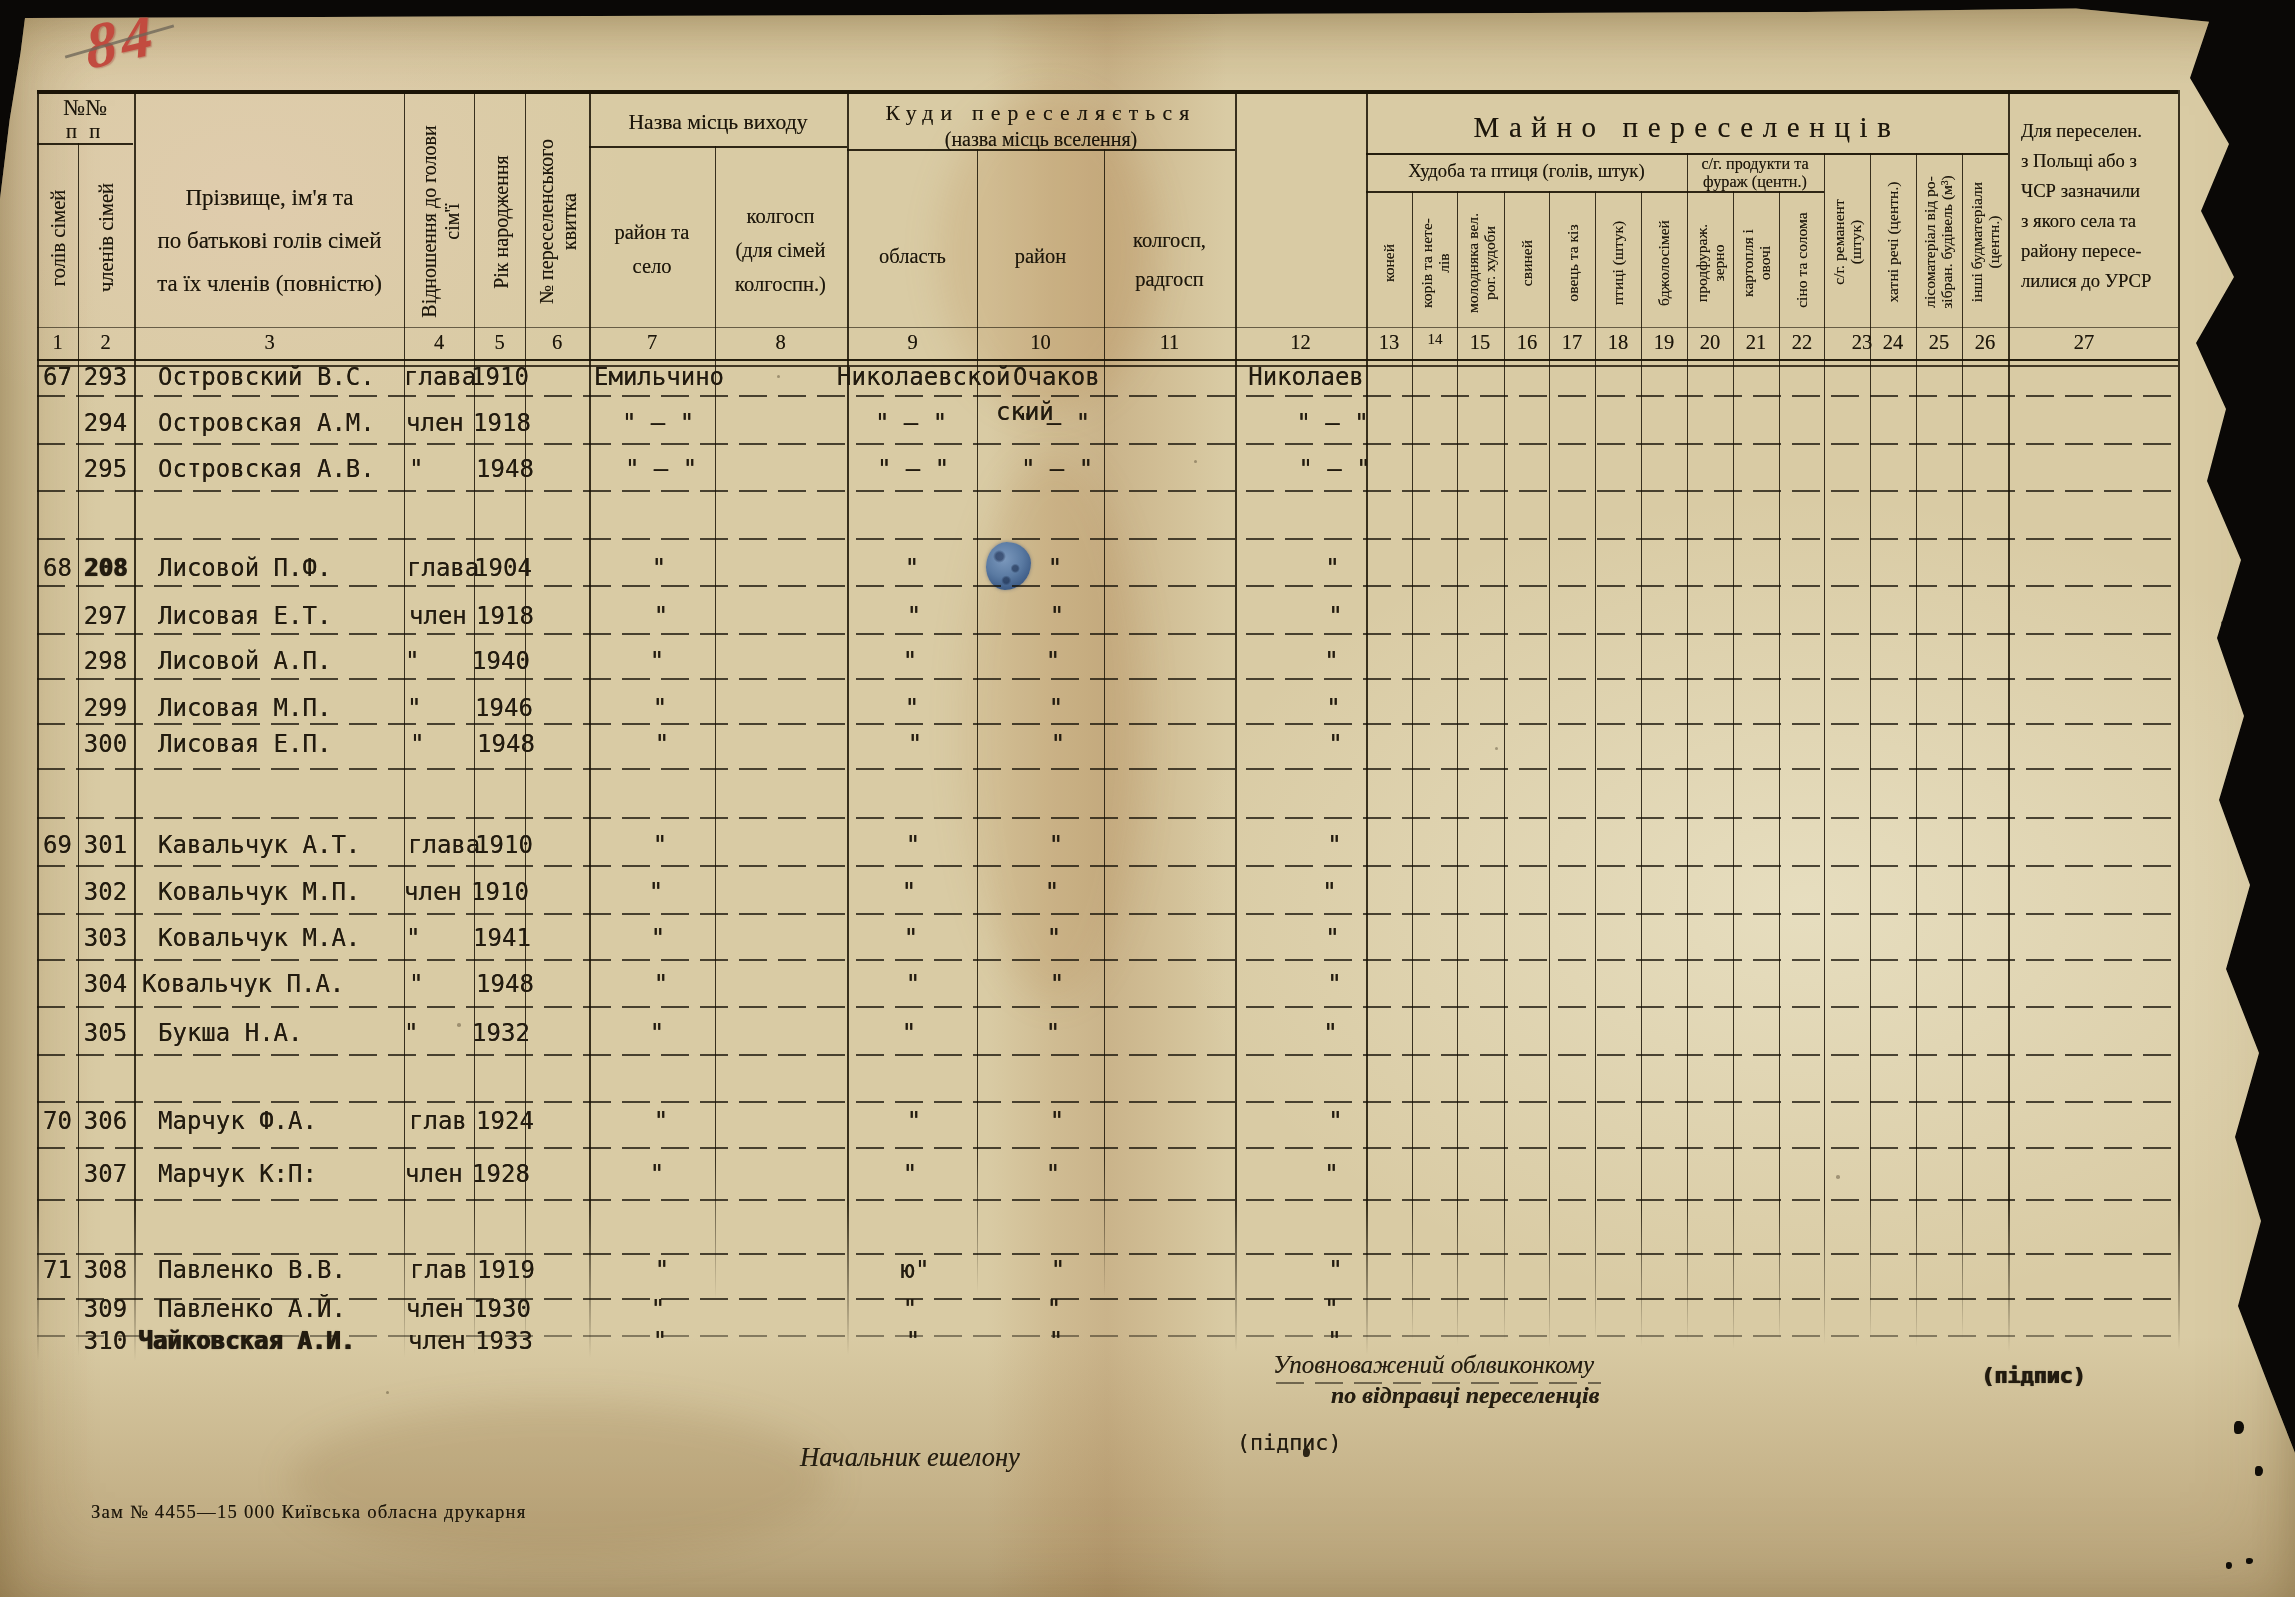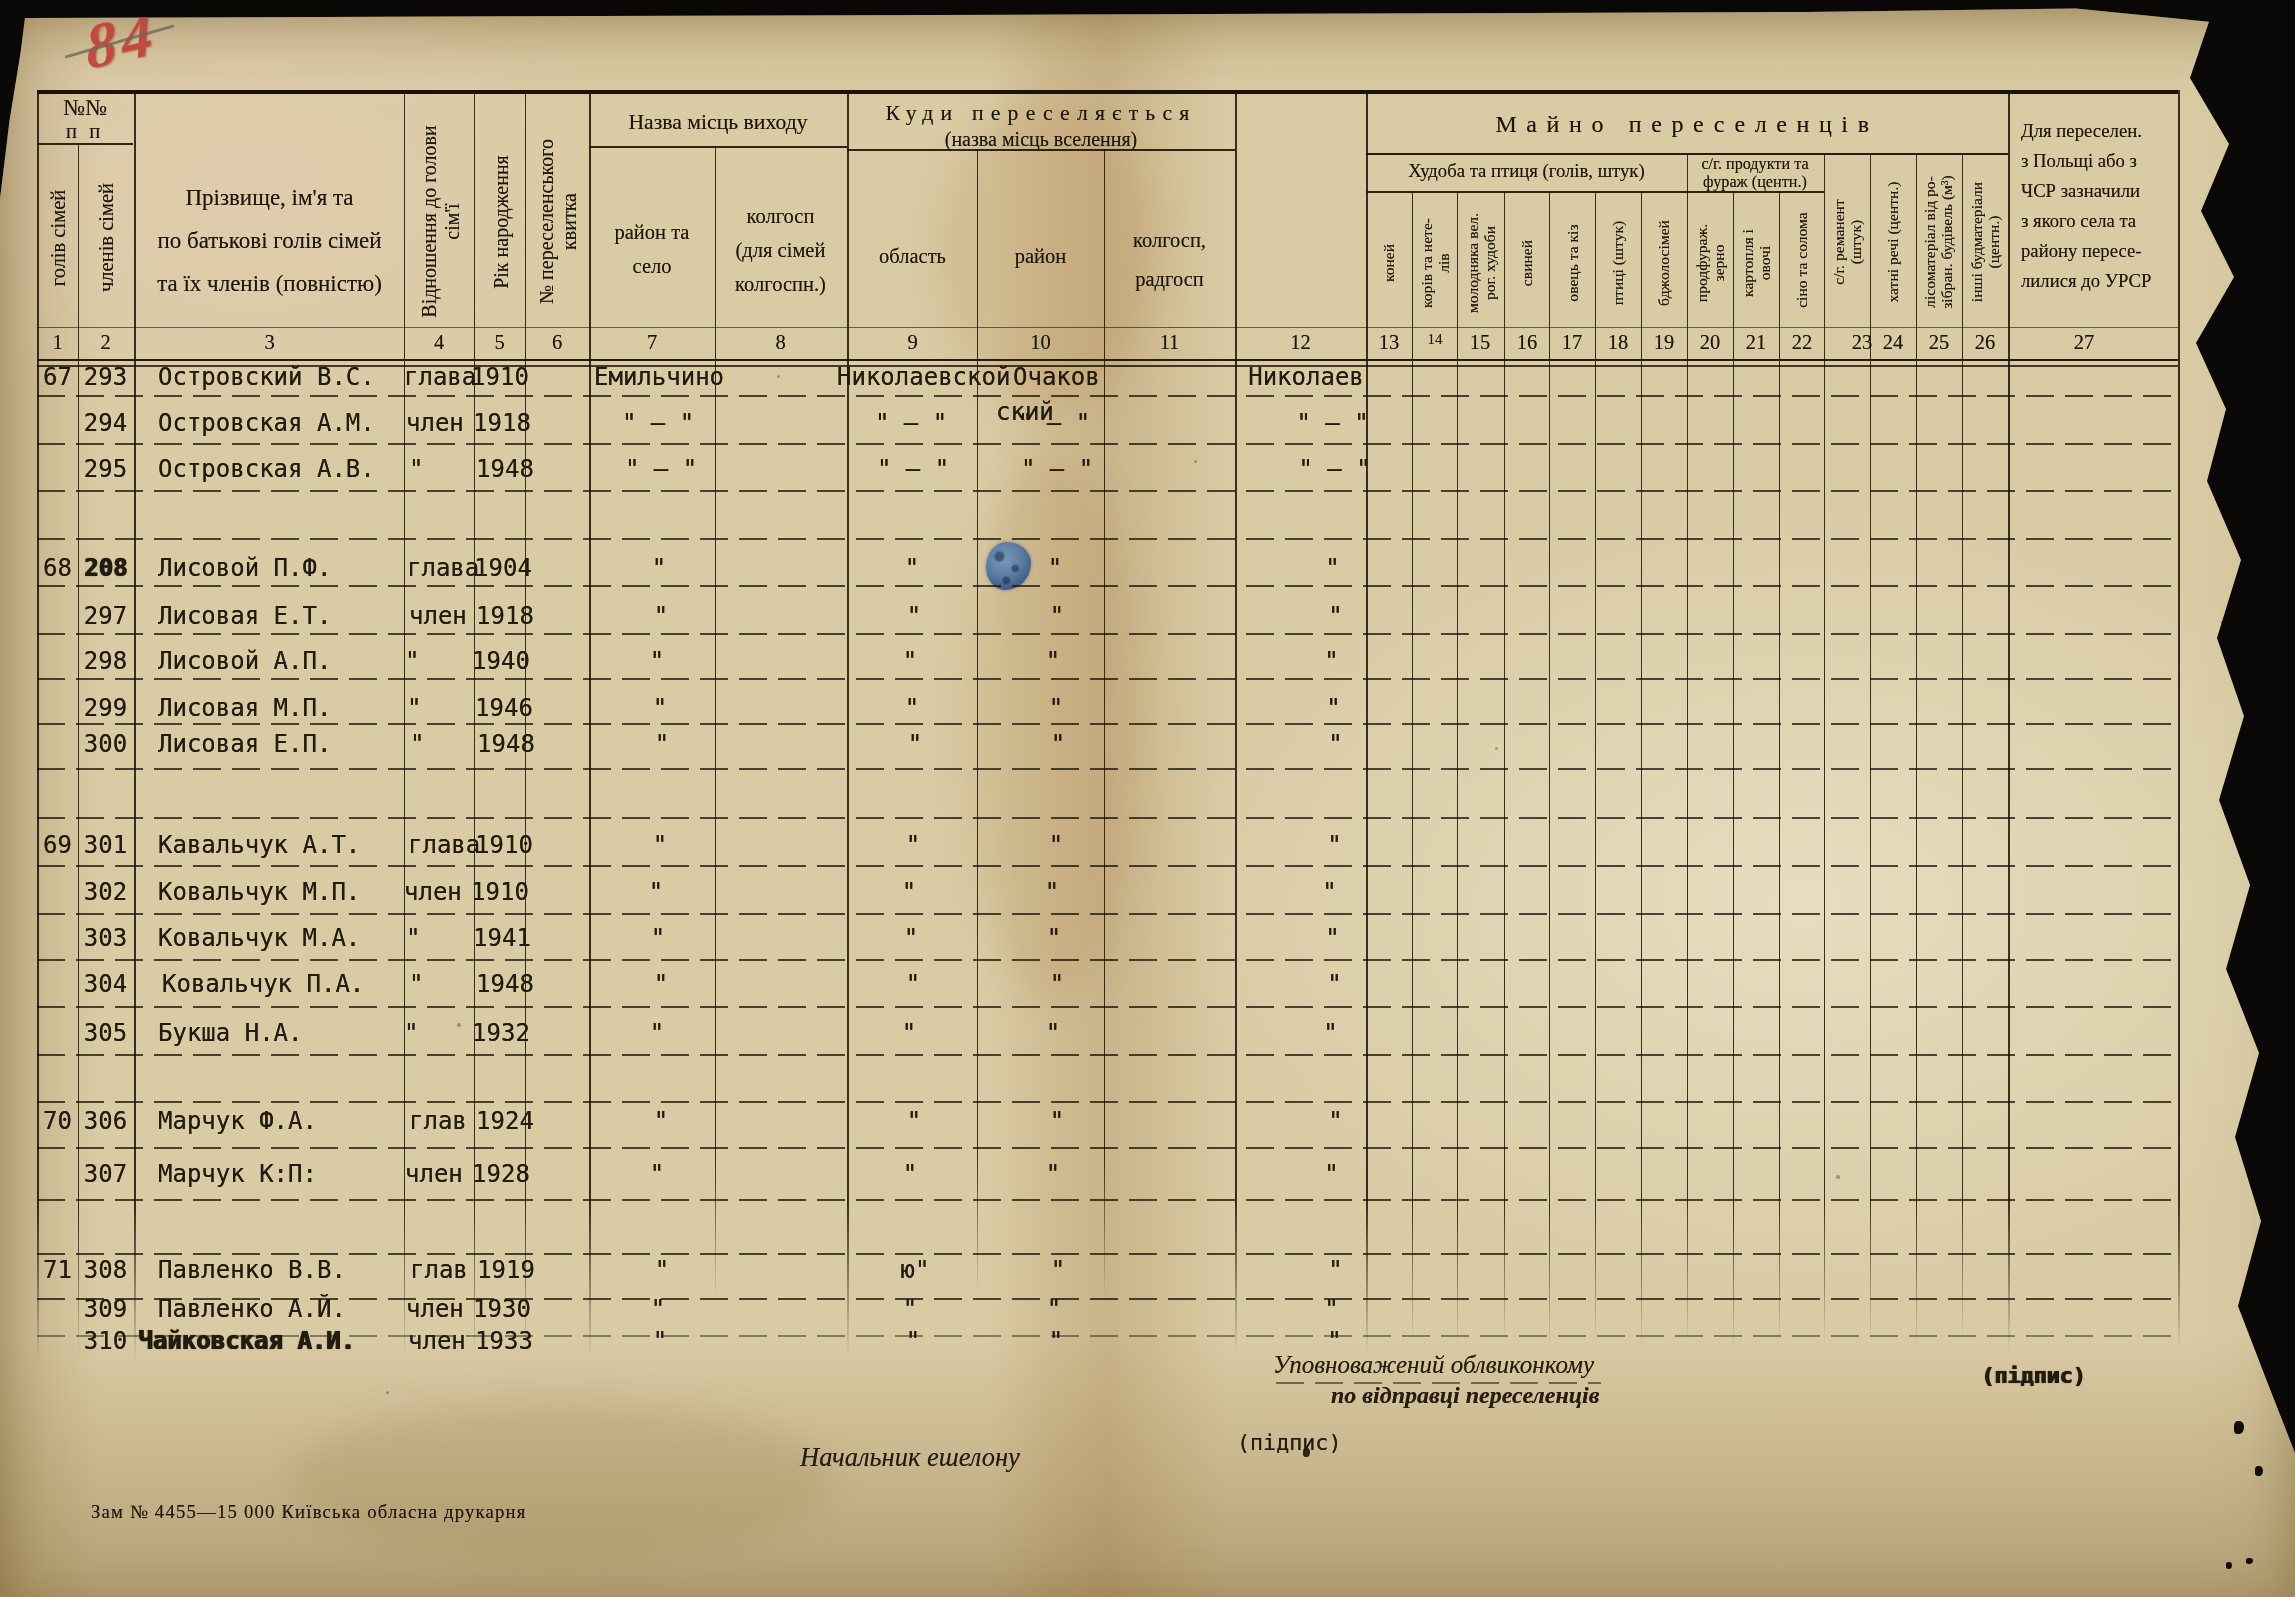--- a/index.html
+++ b/index.html
@@ -117,21 +117,21 @@
 (для сімей
 колгоспн.)</div>
 
   <div class="h hc abs" style="left:847px;top:101px;width:388px;font-size:21.7px;letter-spacing:7.2px;">Куди переселяється</div>
   <div class="h hc abs" style="left:847px;top:128px;width:388px;font-size:20px;">(назва місць вселення)</div>
   <div class="h hc abs" style="left:847px;top:245px;width:131px;font-size:20.5px;">область</div>
   <div class="h hc abs" style="left:977px;top:245px;width:127px;font-size:20.5px;">район</div>
   <div class="h hc pre abs" style="left:1104px;top:221px;width:131px;font-size:20.5px;line-height:39px;">колгосп,
 радгосп</div>
 
-  <div class="h hc abs" style="left:1366px;top:111px;width:642px;font-size:24px;letter-spacing:9.6px;">Майно переселенців</div>
+  <div class="h hc abs" style="left:1366px;top:111px;width:642px;font-size:29px;letter-spacing:9.6px;">Майно переселенців</div>
   <div class="h hc abs" style="left:1366px;top:161px;width:321px;font-size:18.7px;">Худоба та птиця (голів, штук)</div>
   <div class="h hc pre abs" style="left:1685px;top:155px;width:140px;font-size:16.2px;line-height:18px;">с/г. продукти та
 фураж (центн.)</div>
 
   <div class="h hc pre abs" style="left:2021px;top:116px;width:161px;font-size:18.7px;line-height:30px;text-align:left;">Для переселен.
 з Польщі або з
 ЧСР зазначили
 з якого села та
 району пересе-
 лилися до УРСР</div>
@@ -328,21 +328,21 @@
       <div class="tw abs ctr" style="top: 924px; left: 77px; width: 57px;">303</div>
       <div class="tw abs" style="top: 924px; left: 158px; width: 265px;">Ковальчук М.А.</div>
       <div class="tw abs" style="top: 924px; left: 406px; width: 71px;">"</div>
       <div class="tw abs ctr" style="top: 924px; left: 472px; width: 60px;">1941</div>
       <div class="tw abs ctr" style="top: 924px; left: 588px; width: 140px;">"</div>
       <div class="tw abs ctr" style="top: 924px; left: 843px; width: 136px;">"</div>
       <div class="tw abs ctr" style="top: 924px; left: 987px; width: 134px;">"</div>
       <div class="tw abs ctr" style="top: 924px; left: 1262px; width: 141px;">"</div>
       <div class="rl" style="left: 37px; top: 1006px; width: 2141px; opacity: 0.85;"></div>
       <div class="tw abs ctr" style="top: 970px; left: 77px; width: 57px;">304</div>
-      <div class="tw abs" style="top: 970px; left: 162px; width: 265px;">Ковальчук П.А.</div>
+      <div class="tw abs" style="top: 970px; left: 142px; width: 265px;">Ковальчук П.А.</div>
       <div class="tw abs" style="top: 970px; left: 409px; width: 71px;">"</div>
       <div class="tw abs ctr" style="top: 970px; left: 475px; width: 60px;">1948</div>
       <div class="tw abs ctr" style="top: 970px; left: 591px; width: 140px;">"</div>
       <div class="tw abs ctr" style="top: 970px; left: 845px; width: 136px;">"</div>
       <div class="tw abs ctr" style="top: 970px; left: 990px; width: 134px;">"</div>
       <div class="tw abs ctr" style="top: 970px; left: 1264px; width: 141px;">"</div>
       <div class="rl" style="left: 37px; top: 1054px; width: 2141px; opacity: 0.85;"></div>
       <div class="tw abs ctr" style="top: 1019px; left: 77px; width: 57px;">305</div>
       <div class="tw abs" style="top: 1019px; left: 158px; width: 265px;">Букша Н.А.</div>
       <div class="tw abs" style="top: 1019px; left: 404px; width: 71px;">"</div>

